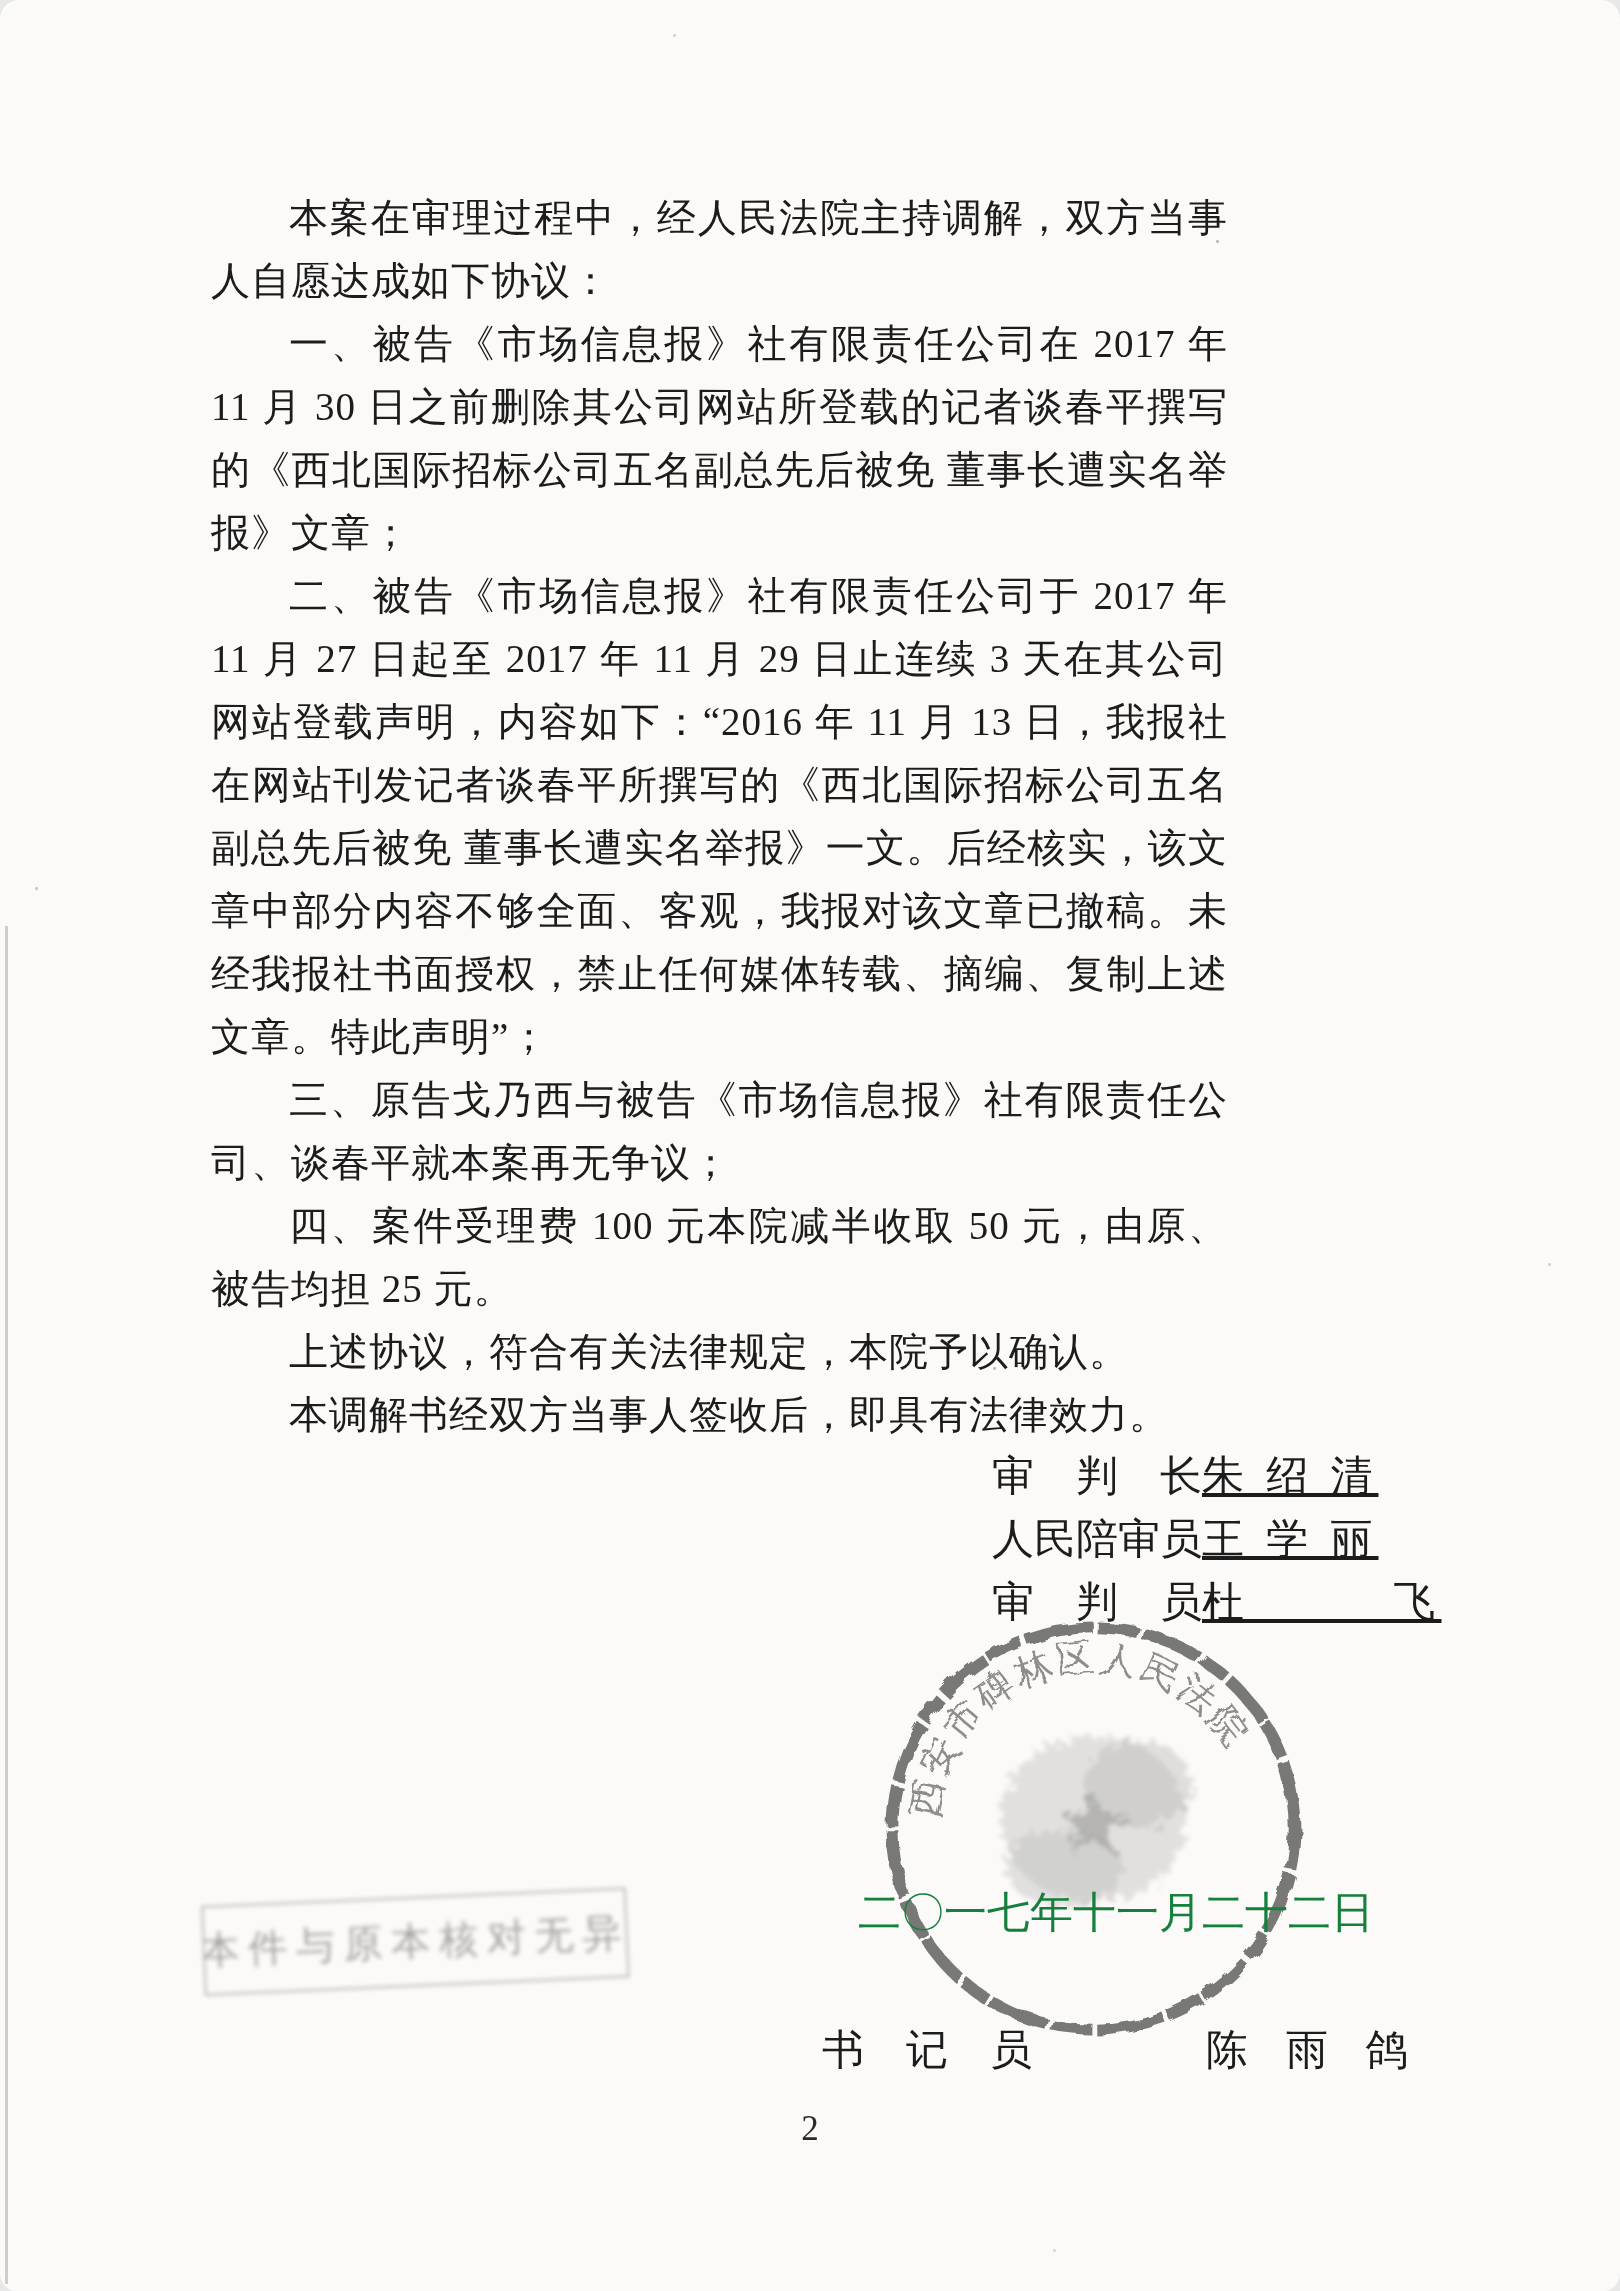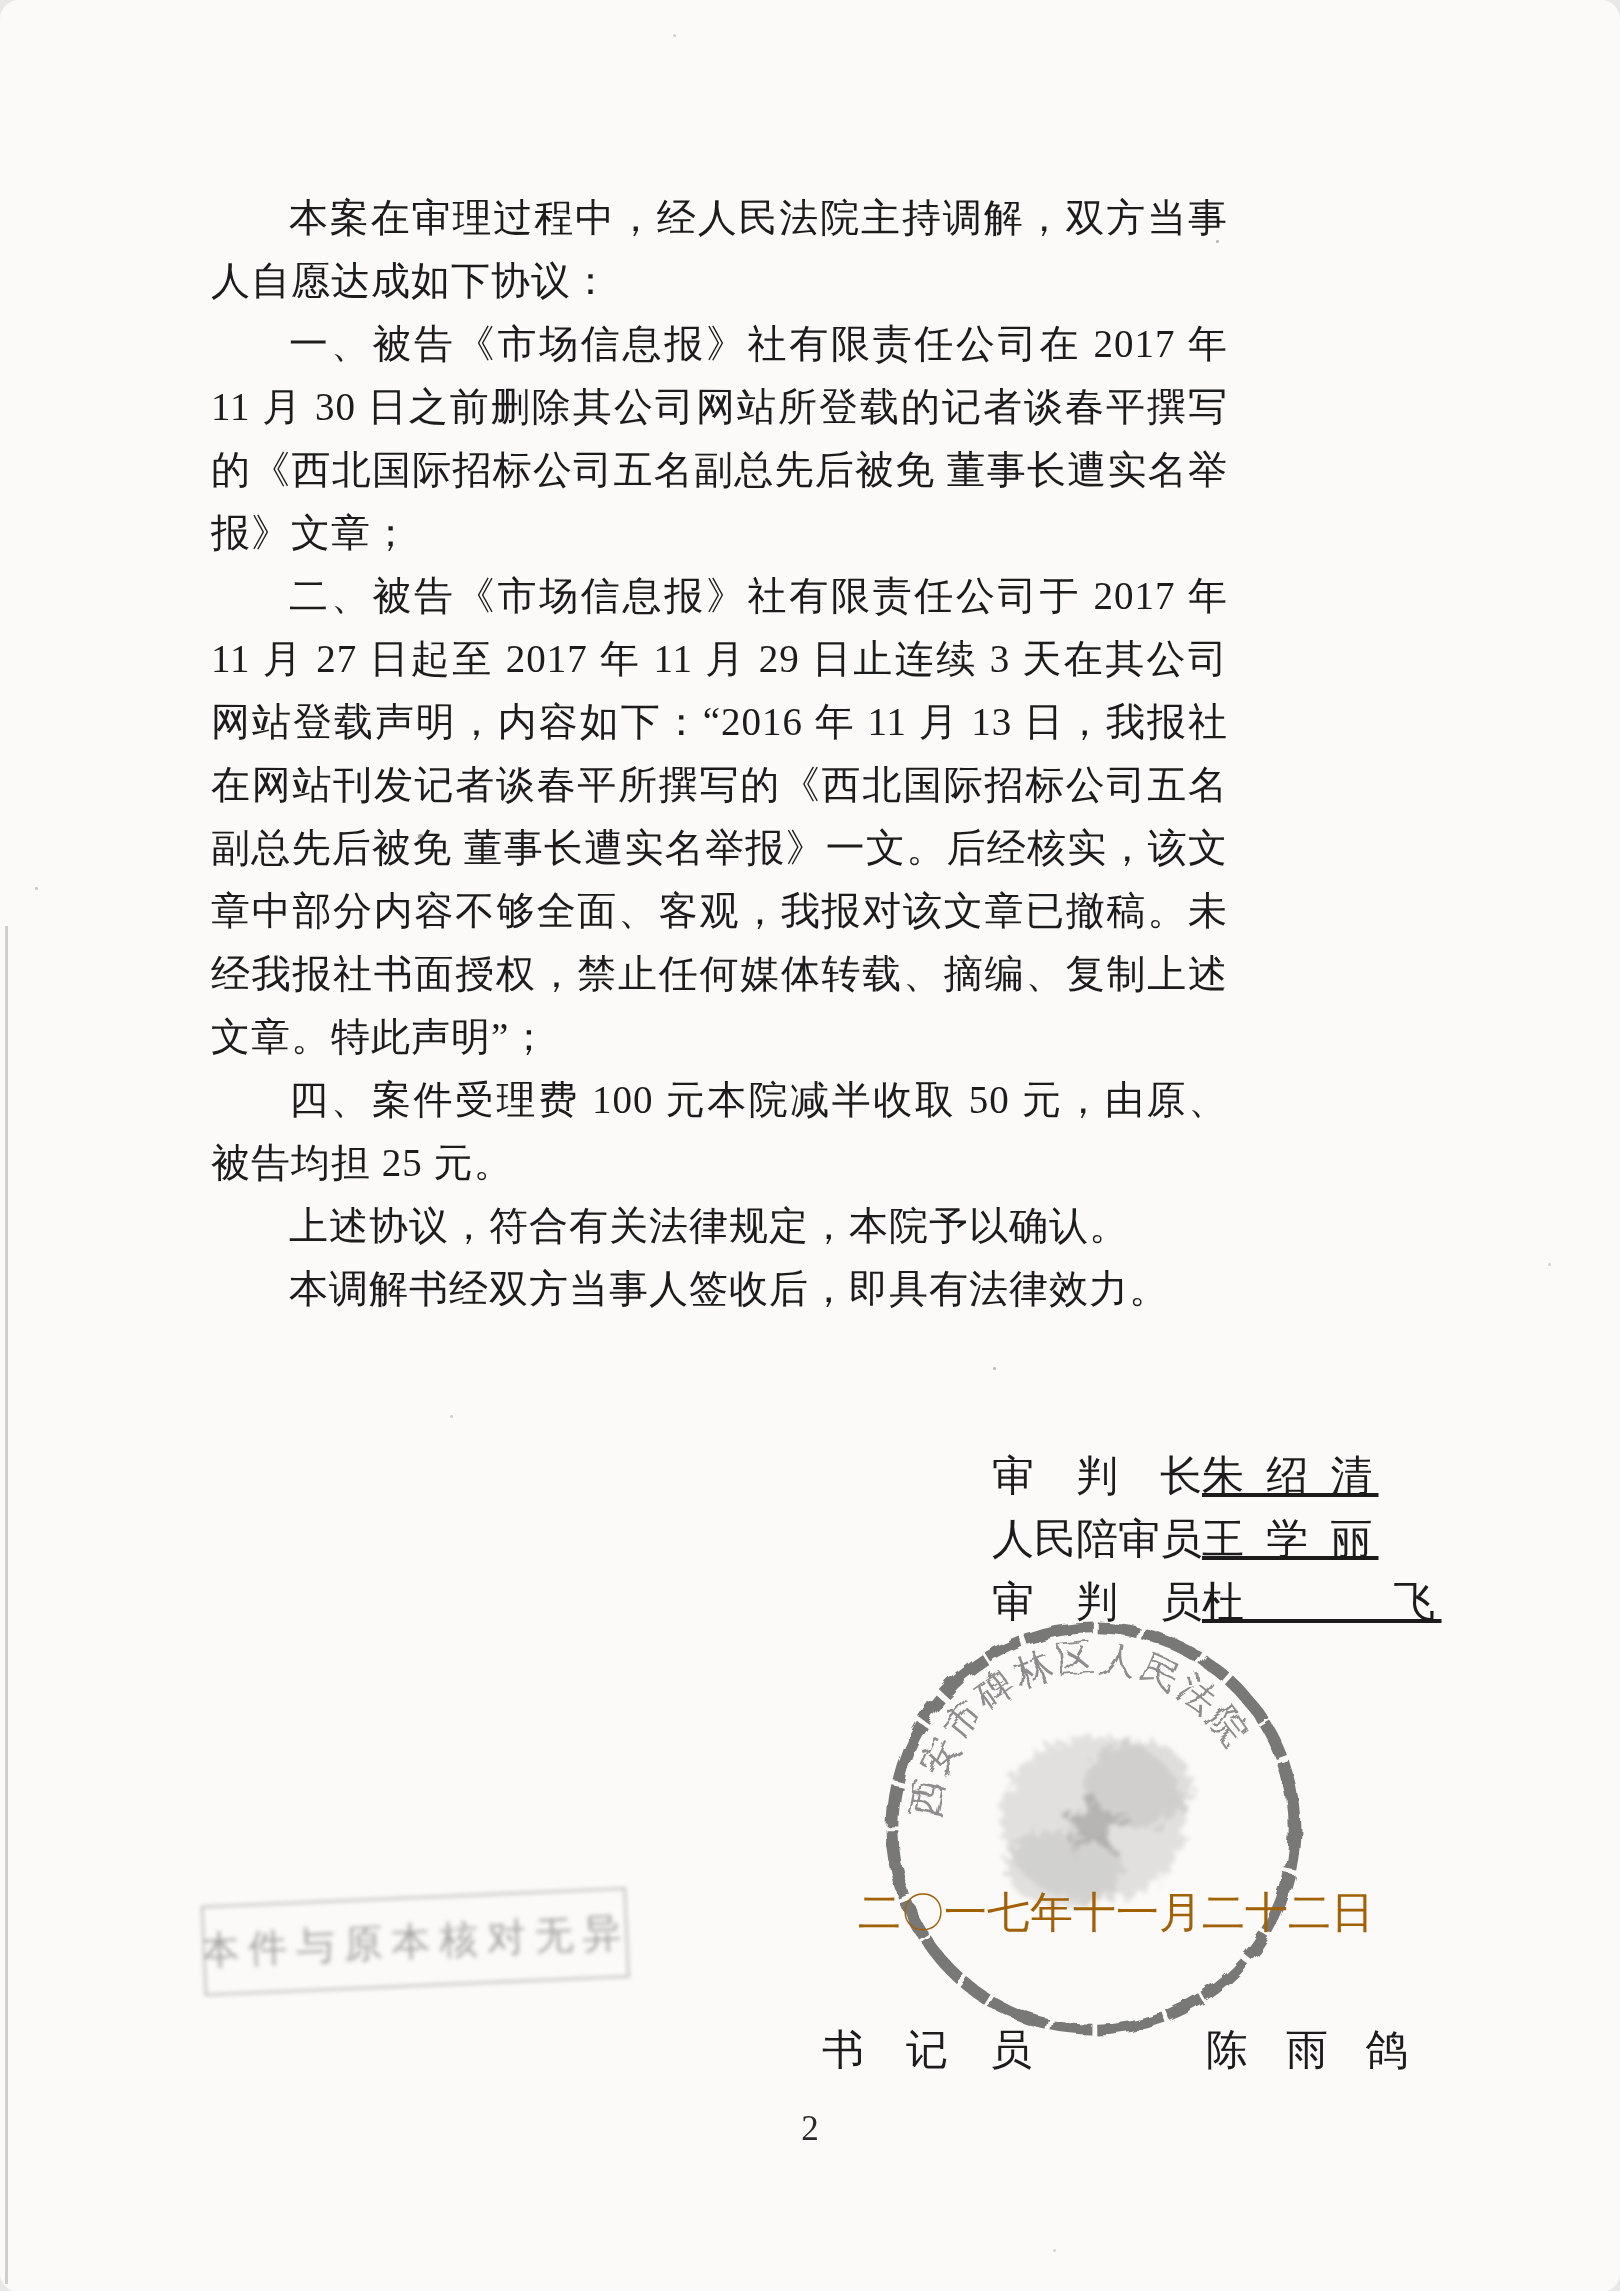--- a/index.html
+++ b/index.html
@@ -24,21 +24,21 @@
   .body-text p{margin:0;text-indent:2em;}
   
   .sig-block{position:absolute;left:828px;top:1454px;}
   .sig-row{height:63px;font-size:42px;line-height:44px;white-space:nowrap;}
   .sig-role{display:inline-block;width:374px;text-align:right;}
   .sig-name{display:inline-block;letter-spacing:5.9px;text-decoration:underline;}
   
   .date-line{
     position:absolute;left:858px;top:1884px;
     font-size:43px;letter-spacing:0px;white-space:nowrap;
-    z-index:3;color:#a16207;
+    z-index:3;color:#15803d;
   }
   
   .clerk-row{position:absolute;left:822px;top:2022px;font-size:42px;white-space:nowrap;z-index:3;}
   .clerk-role{display:inline-block;width:384px;}
   .clerk-name{display:inline-block;letter-spacing:13.7px;}
   
   .page-number{
     position:absolute;left:0;top:2109px;width:1620px;
     text-align:center;font-size:35px;color:#2a2a2a;
   }
@@ -75,20 +75,21 @@
 </style>
 </head>
 <body>
 
 <div class="page">
 
   <main class="body-text">
     <p>本案在审理过程中，经人民法院主持调解，双方当事人自愿达成如下协议：</p>
     <p>一、被告《市场信息报》社有限责任公司在 2017 年 11 月 30 日之前删除其公司网站所登载的记者谈春平撰写的《西北国际招标公司五名副总先后被免 董事长遭实名举报》文章；</p>
     <p>二、被告《市场信息报》社有限责任公司于 2017 年 11 月 27 日起至 2017 年 11 月 29 日止连续 3 天在其公司网站登载声明，内容如下：“2016 年 11 月 13 日，我报社在网站刊发记者谈春平所撰写的《西北国际招标公司五名副总先后被免 董事长遭实名举报》一文。后经核实，该文章中部分内容不够全面、客观，我报对该文章已撤稿。未经我报社书面授权，禁止任何媒体转载、摘编、复制上述文章。特此声明”；</p>
+    <p>三、原告戈乃西与被告《市场信息报》社有限责任公司、谈春平就本案再无争议；</p>
     <p>四、案件受理费 100 元本院减半收取 50 元，由原、被告均担 25 元。</p>
     <p>上述协议，符合有关法律规定，本院予以确认。</p>
     <p>本调解书经双方当事人签收后，即具有法律效力。</p>
   </main>
 
   <div class="sig-block">
     <div class="sig-row">
       <span class="sig-role">审　判　长</span><span class="sig-name">朱 绍 清</span>
     </div>
     <div class="sig-row">

